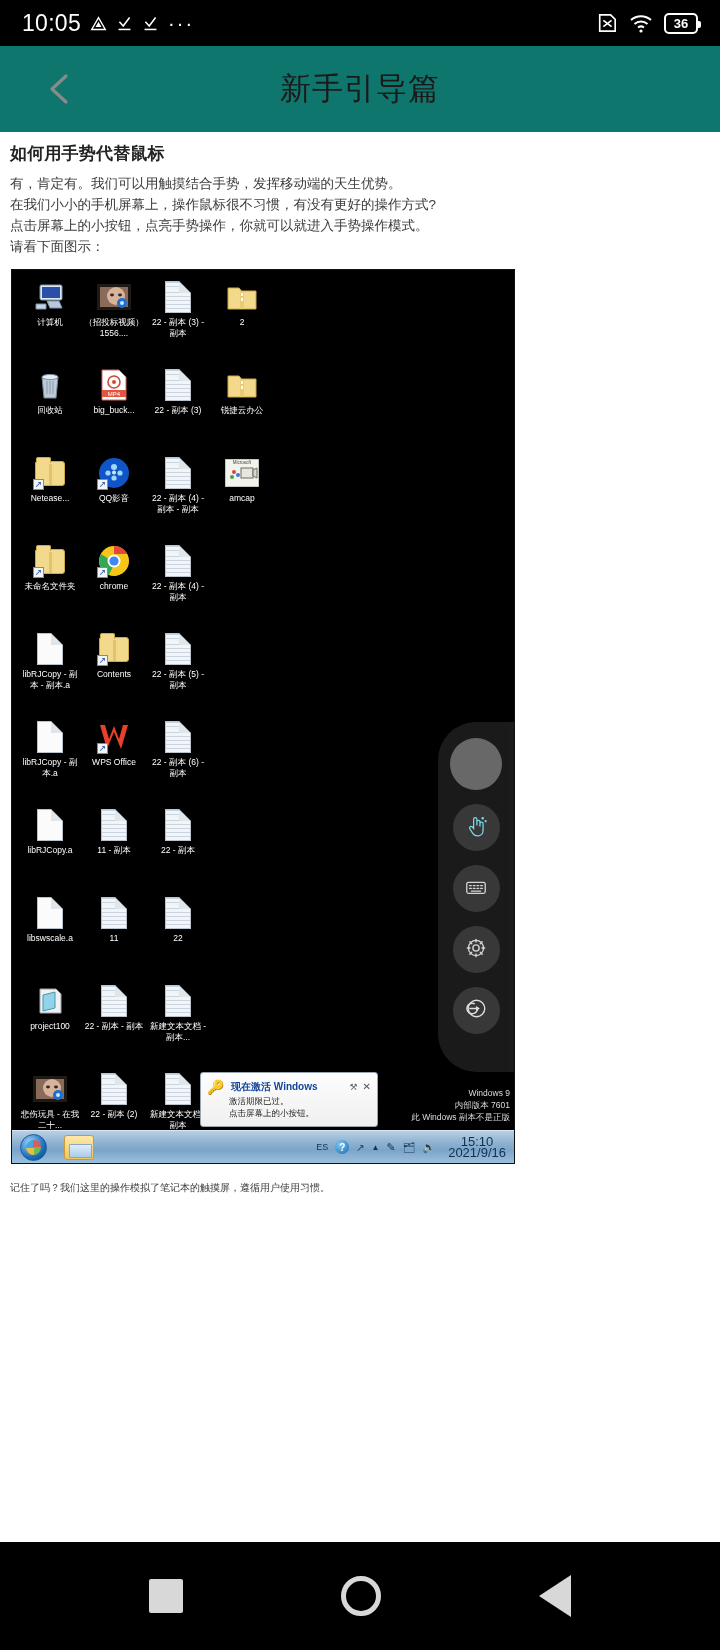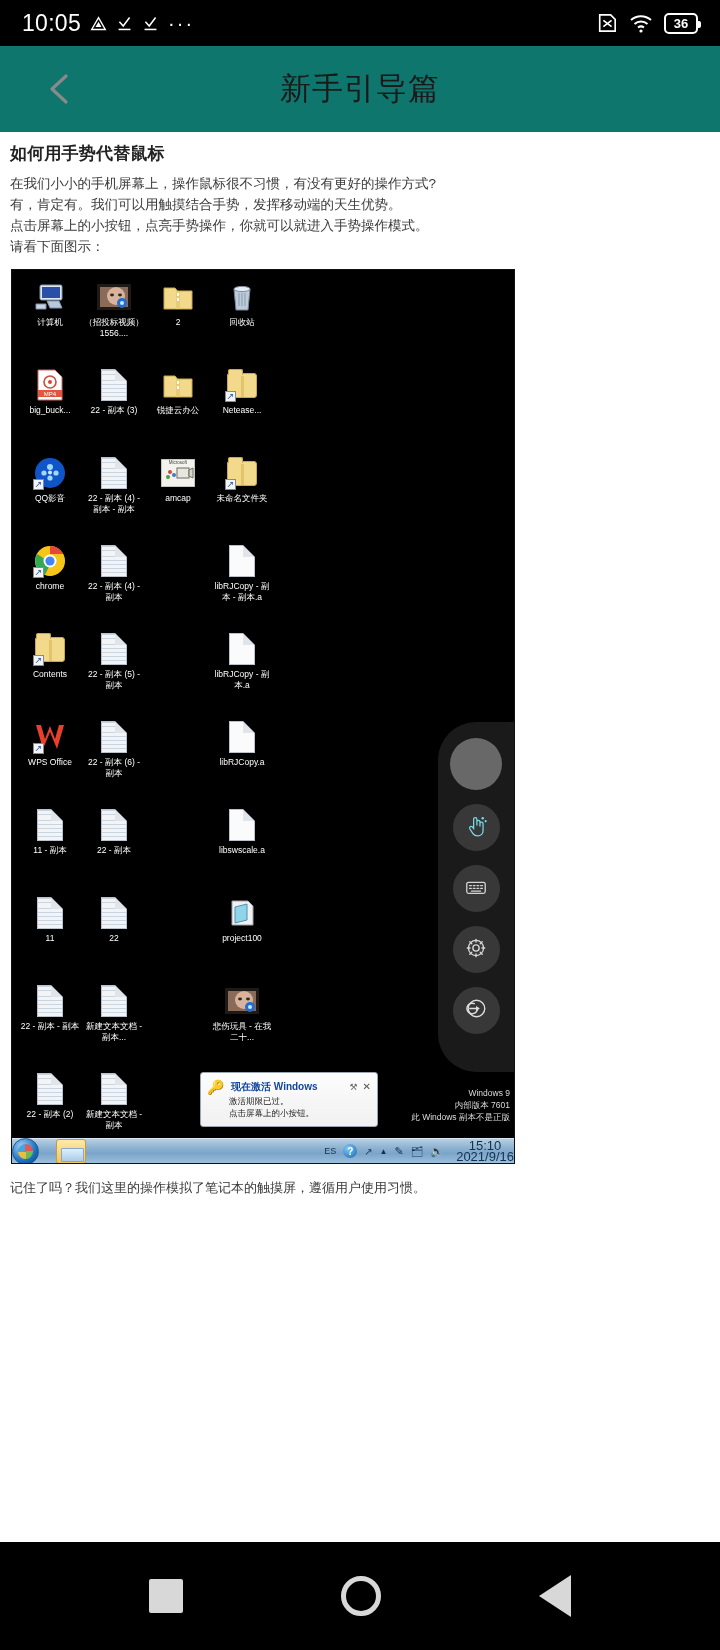--- a/index.html
+++ b/index.html
@@ -48,21 +48,21 @@
   .article { padding: 0 8px; }
   .art-h {
     font-size: 17px; font-weight: 700; color: #222;
     margin: 10px 0 9px 2px; letter-spacing: .2px;
   }
   .art-p {
     font-size: 13.5px; color: #3a3a3a; line-height: 20px;
     margin: 0 0 1px 2px;
   }
   .art-foot {
-    font-size: 13px; color: #3a3a3a; line-height: 20px;
+    font-size: 10px; color: #3a3a3a; line-height: 20px;
     margin: 14px 0 0 2px;
   }
 
   
   .shot {
     position: relative; width: 504px; height: 895px;
     margin: 12px 0 0 3px; background: #000; overflow: hidden;
     border: 1px solid #111;
   }
   .desktop {
@@ -118,23 +118,23 @@
   }
   .shortcut {
     position: absolute; left: 0; bottom: 0; width: 11px; height: 11px;
     background: #f4f4f4; border: 1px solid #8a8a8a;
     display: flex; align-items: center; justify-content: center;
     font-size: 9px; color: #2255aa; line-height: 1;
   }
 
   
   .taskbar {
-    position: absolute; left: 0; right: 0; bottom: 0; height: 25px;
+    position: absolute; left: 0; right: 0; bottom: 0; height: 33px;
     background: linear-gradient(to bottom,#b9cfe3 0%,#8fb3d2 35%,#7ba4c9 60%,#9cc0dc 100%);
-    display: flex; align-items: center; padding: 0 0;
+    display: flex; align-items: center; padding: 0 8px;
     border-top: 1px solid #d6e6f5;
     gap: 8px;
   }
   .orb {
     width: 27px; height: 27px; border-radius: 50%;
     background: radial-gradient(circle at 35% 30%, #9fd2f5, #1d6fbd 60%, #0c3f75);
     border: 1px solid #1a5c9e; margin-right: 9px;
     display:flex;align-items:center;justify-content:center;
   }
   .orb-inner{width:15px;height:15px;border-radius:50%;
@@ -267,22 +267,22 @@
   <div class="backbtn">
     <svg width="40" height="40" viewBox="0 0 40 40">
         <path d="M26 7 L12 20 L26 33" fill="none" stroke="#8a8a8a" stroke-width="3.2" stroke-linecap="round" stroke-linejoin="round"></path>
       </svg>
   </div>
   <div class="title">新手引导篇</div>
 </div>
 
 <div class="article">
   <div class="art-h">如何用手势代替鼠标</div>
+  <p class="art-p">有，肯定有。我们可以用触摸结合手势，发挥移动端的天生优势。</p>
   <p class="art-p">在我们小小的手机屏幕上，操作鼠标很不习惯，有没有更好的操作方式?</p>
-  <p class="art-p">有，肯定有。我们可以用触摸结合手势，发挥移动端的天生优势。</p>
   <p class="art-p">点击屏幕上的小按钮，点亮手势操作，你就可以就进入手势操作模式。</p>
   <p class="art-p">请看下面图示：</p>
 
   <div class="shot">
 
     <div class="desktop">
       <div class="grid" id="icon-grid">
           <div class="dicon">
             <div class="glyph" style="position: relative;">
               <svg width="32" height="30" viewBox="0 0 32 30">
@@ -300,20 +300,26 @@
                 <rect width="34" height="26" fill="#201a16"></rect>
                 <rect x="3" y="3" width="28" height="20" fill="#8a6a58"></rect>
                 <ellipse cx="19" cy="12" rx="9" ry="9" fill="#d9b49a"></ellipse>
                 <ellipse cx="15" cy="11" rx="2" ry="1.4" fill="#2b2b2b"></ellipse>
                 <ellipse cx="23" cy="11" rx="2" ry="1.4" fill="#2b2b2b"></ellipse>
                 <circle cx="25" cy="19" r="5" fill="#1f6fd0"></circle>
                 <circle cx="25" cy="19" r="2" fill="#cfe6ff"></circle>
               </svg>
             </div>
             <div class="lbl">（招投标视频）1556....</div>
+          </div>
+          <div class="dicon">
+            <div class="glyph" style="position: relative;">
+              <span class="doc"></span>
+            </div>
+            <div class="lbl">22 - 副本 (3) - 副本</div>
           </div>
           <div class="dicon">
             <div class="glyph" style="position: relative;">
               <svg width="30" height="28" viewBox="0 0 30 28">
                 <path d="M1 5h11l2.5 3H29v18H1z" fill="#f3d98b" stroke="#c9a94b"></path>
                 <rect x="13" y="8" width="4" height="18" fill="#e9cc72"></rect>
                 <rect x="14" y="10" width="2" height="3" fill="#fff"></rect>
                 <rect x="14" y="15" width="2" height="3" fill="#fff"></rect>
               </svg>
             </div>

